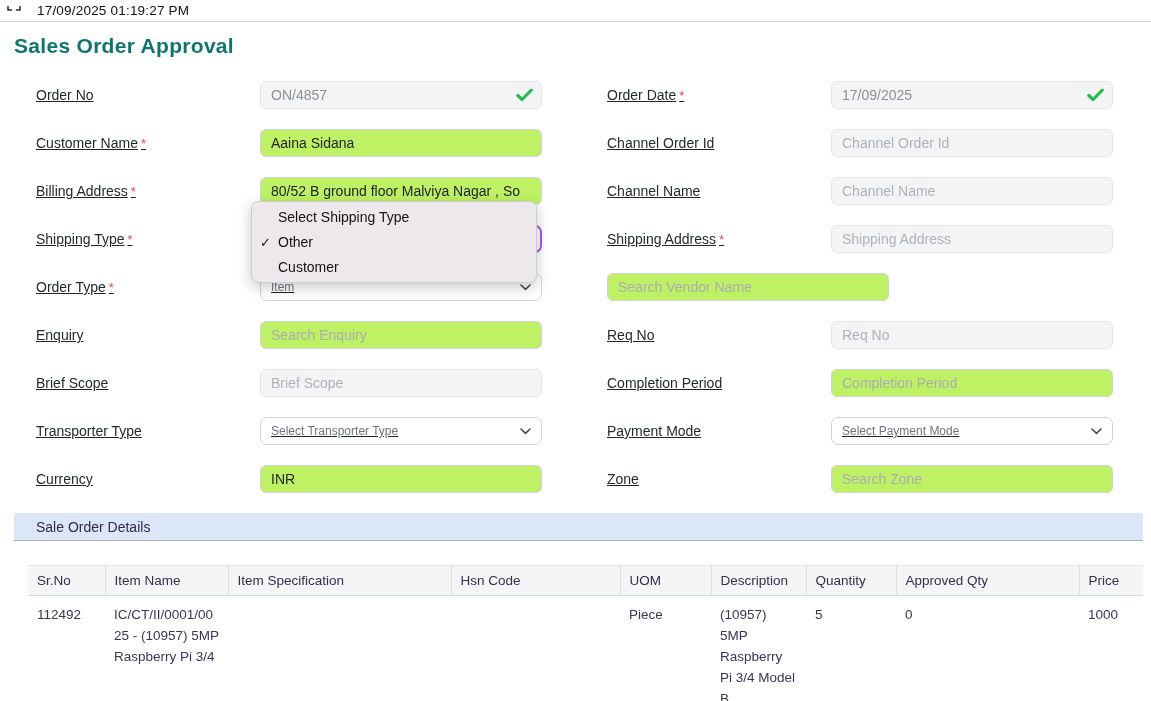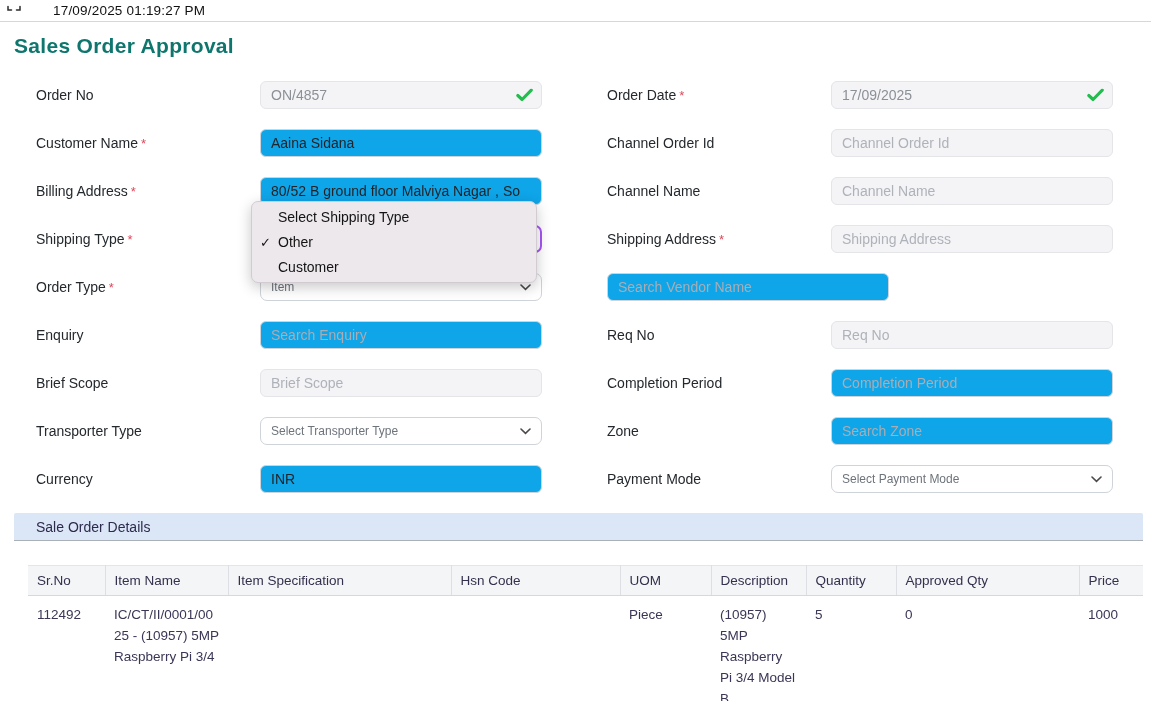--- a/index.html
+++ b/index.html
@@ -10,53 +10,53 @@
     overflow: hidden;
     color: #212529;
   }
   
   .topbar {
     height: 22px;
     border-bottom: 1px solid #d7d7d7;
     display: flex;
     align-items: flex-start;
     padding: 3px 0 0 6px;
-    gap: 16px;
   }
   .fs-icon-wrap { width: 16px; height: 12px; overflow: hidden; display: inline-block; }
   .fs-icon-wrap svg { margin-top: -7px; display: block; }
   .ts { margin-left: 15px; font-size: 13.5px; font-weight: 500; color: #111; letter-spacing: .2px; }
   
   .page-title {
     margin: 11px 0 0 14px;
     font-size: 21px;
     font-weight: 700;
     letter-spacing: .3px;
     color: #0f766e;
     line-height: 26px;
   }
   
   .formgrid {
     display: grid;
     grid-template-columns: 1fr 1fr;
     column-gap: 40px;
     padding: 0 25px 0 36px;
     margin-top: 22px;
+    text-decoration: underline;
   }
   .fcol-right { padding-left: 6px; }
   .frow { display: flex; align-items: center; height: 28px; margin-bottom: 20px; }
   .flabel { width: 224px; flex: 0 0 224px; font-size: 14px; color: #24292e; }
   .req { color: #e0485a; margin-left: 3px; font-size: 13px; }
   .fctrl { position: relative; width: 282px; flex: 0 0 282px; }
   .finput {
     width: 100%; height: 28px;
     border: 1px solid #ced4da; border-radius: 6px;
     padding: 0 10px; font-size: 14px; color: #212529;
     font-family: "Liberation Sans", sans-serif;
-    background: #0ea5e9; outline: none;
+    background: #bef264; outline: none;
   }
   .finput::placeholder { color: #a9adb4; opacity: 1; }
   .finput.disabled {
     background: #f4f4f6; border-color: #e3e5e9; color: #8b9097;
   }
   .finput.disabled::placeholder { color: #aeb2b9; }
   .check-ic { position: absolute; right: 9px; top: 50%; transform: translateY(-50%); line-height: 0; }
   .fselect {
     width: 100%; height: 28px;
     border: 1px solid #ced4da; border-radius: 7px;
@@ -279,35 +279,35 @@
     </div>
 
     <div class="frow">
       <label class="flabel"><span>Completion Period</span></label>
       <div class="fctrl">
         <input class="finput" placeholder="Completion Period" style="">
       </div>
     </div>
 
     <div class="frow">
-      <label class="flabel"><span>Zone</span></label>
-      <div class="fctrl">
-        <input class="finput" placeholder="Search Zone" style="">
-      </div>
-    </div>
-
-    <div class="frow">
       <label class="flabel"><span>Payment Mode</span></label>
       <div class="fctrl">
         <div class="fselect">
           <span>Select Payment Mode</span>
           <span class="chev"><svg width="11" height="7" viewBox="0 0 11 7" fill="none">
                 <path d="M1 1l4.5 4.4L10 1" stroke="#4a4a4a" stroke-width="1.6" stroke-linecap="round"></path>
               </svg></span>
         </div>
+      </div>
+    </div>
+
+    <div class="frow">
+      <label class="flabel"><span>Zone</span></label>
+      <div class="fctrl">
+        <input class="finput" placeholder="Search Zone" style="">
       </div>
     </div>
 
 
   </div>
 </div>
 
 <div class="details-bar">
   <span>Sale Order Details</span>
 </div>

